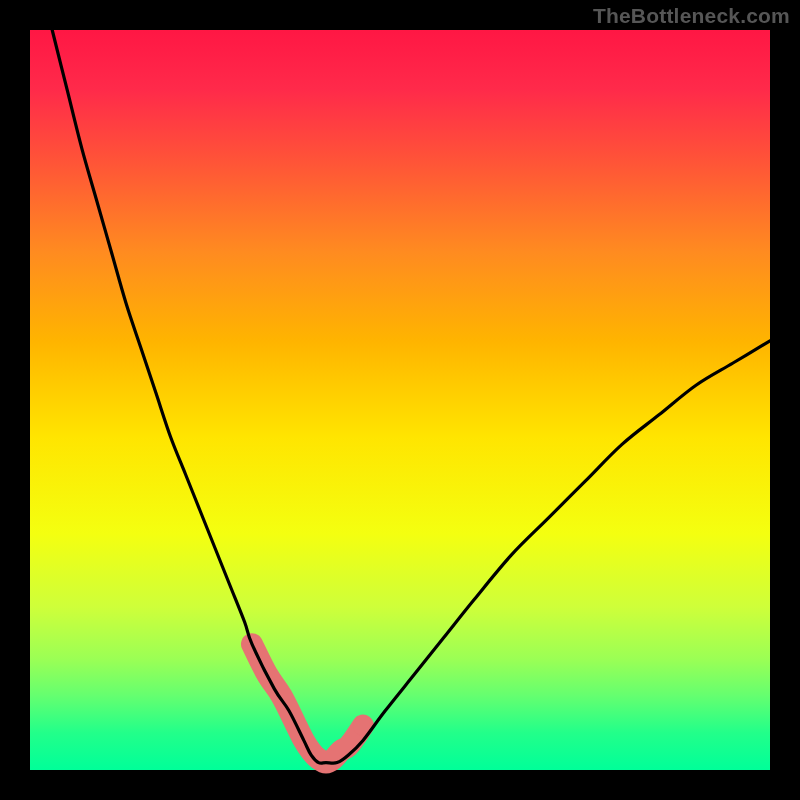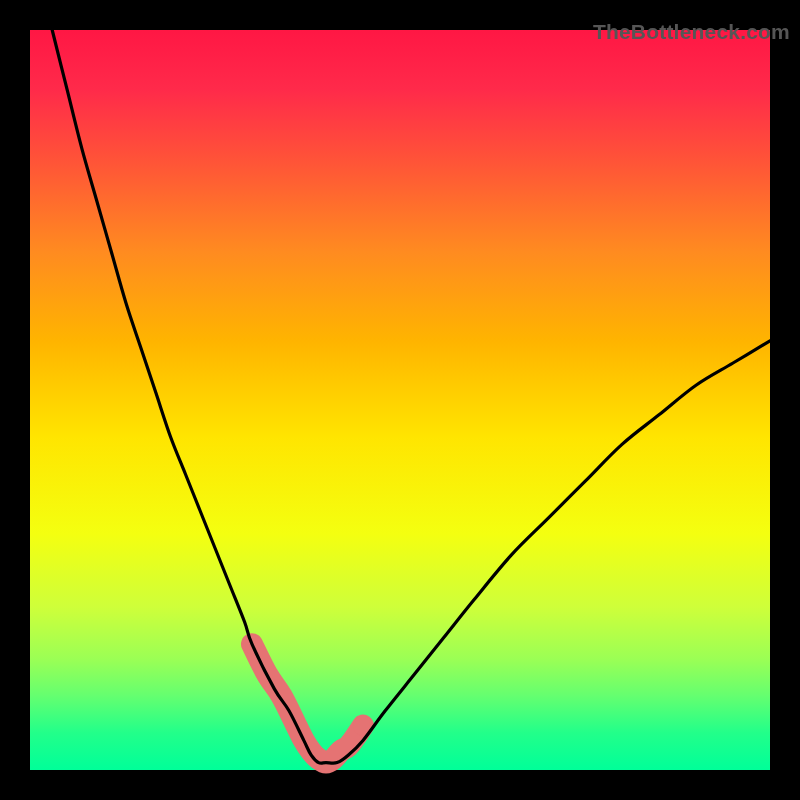--- a/index.html
+++ b/index.html
@@ -28,21 +28,20 @@
     
   }
   .attribution {
     position: absolute;
     top: 4px;
     right: 10px;
     font-size: 21px;
     font-weight: 600;
     color: #565656;
     letter-spacing: 0.2px;
-    margin-top: 16px;
   }
   svg.curve {
     position: absolute;
     left: 30px;
     top: 30px;
     width: 740px;
     height: 740px;
     overflow: visible;
   }
 </style>

